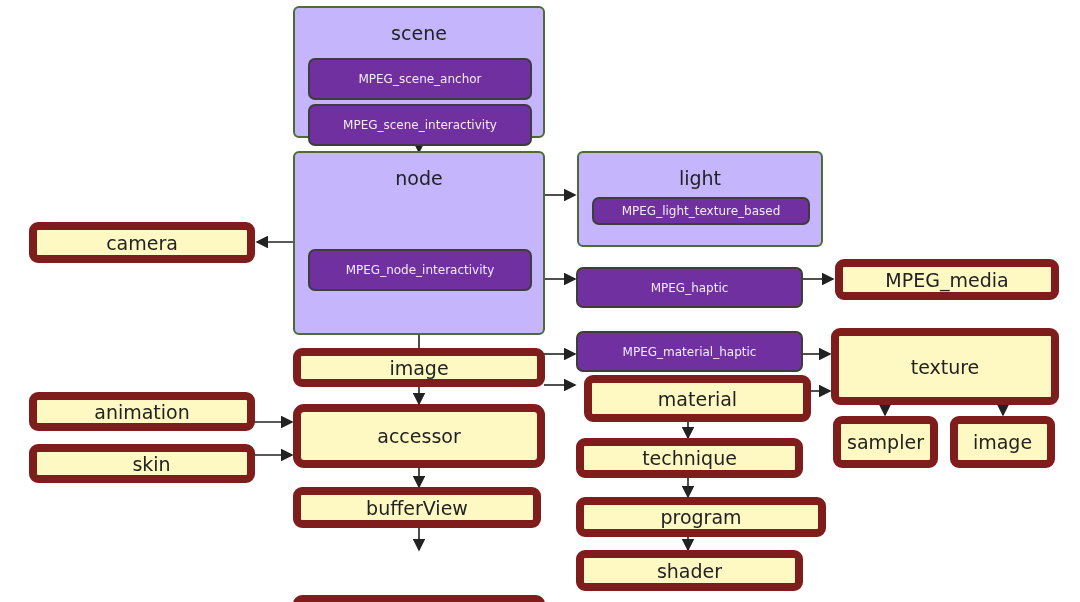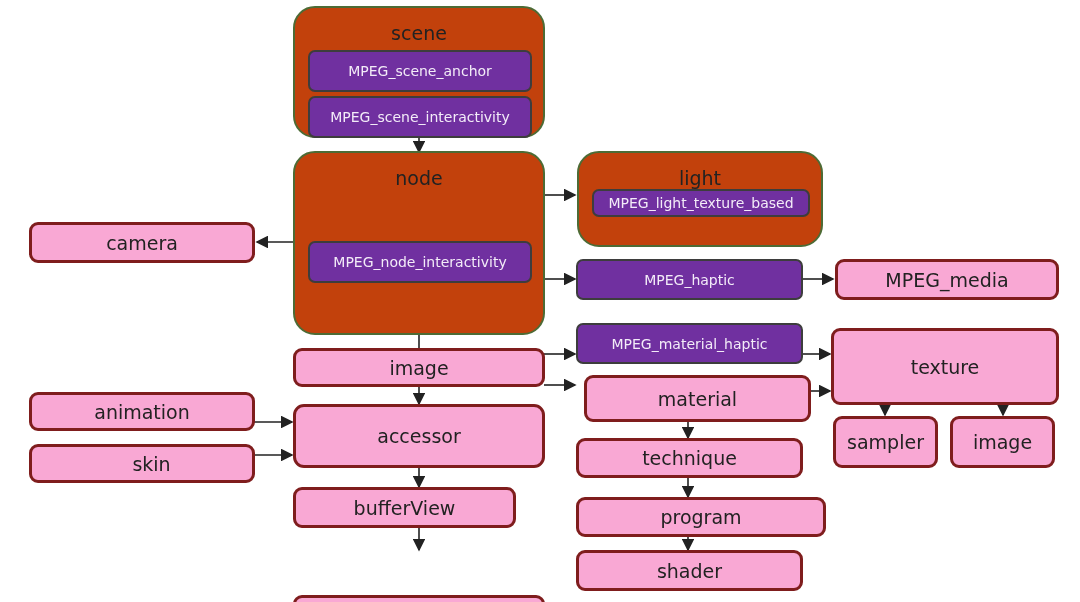--- a/index.html
+++ b/index.html
@@ -1,27 +1,27 @@
 <!DOCTYPE html>
 <html><head>
 <meta charset="utf-8">
 <style>
   html, body { margin: 0; padding: 0; background: #ffffff; }
   body { width: 1080px; height: 602px; position: relative; overflow: hidden;
          font-family: "DejaVu Sans", sans-serif; color: #222; }
-  .box { position: absolute; box-sizing: border-box; border: 3px solid #7f1d1d;
-         border-radius: 9px; background: #f9a8d4; display: flex; align-items: center;
+  .box { position: absolute; box-sizing: border-box; border: 8px solid #7f1d1d;
+         border-radius: 9px; background: #fef9c3; display: flex; align-items: center;
          justify-content: center; font-size: 19px; color: #222; }
   .group { position: absolute; box-sizing: border-box; border: 2px solid #4d6b35;
-           border-radius: 22px; background: #c2410c; }
+           border-radius: 6px; background: #c4b5fd; }
   .group-title { position: absolute; left: 0; right: 0; text-align: center;
                  font-size: 19px; color: #222; }
   .ext { position: absolute; box-sizing: border-box; background: #7030a0;
          border: 2px solid #3d3d3d; border-radius: 7px; color: #f3ecf8;
-         display: flex; align-items: center; justify-content: center; font-size: 14px; }
+         display: flex; align-items: center; justify-content: center; font-size: 12px; margin-top: 8px; }
   svg.edges { position: absolute; left: 0; top: 0; pointer-events: none; }
 </style>
 </head>
 <body>
 
 <svg class="edges" width="1080" height="602">
   <defs>
     <marker id="ah" markerWidth="8" markerHeight="8" refX="7" refY="4" orient="auto">
       <path d="M0,0 L8,4 L0,8 z" fill="#222"></path>
     </marker>
@@ -73,16 +73,16 @@
 <div class="ext" style="left:576px;top:323px;width:227px;height:41px;">MPEG_material_haptic</div>
 <div class="box" style="left:293px;top:348px;width:252px;height:39px;">image</div>
 <div class="box" style="left:576px;top:375px;width:227px;height:47px;margin-left:8px;">material</div>
 <div class="box" style="left:831px;top:328px;width:228px;height:77px;">texture</div>
 <div class="box" style="left:29px;top:392px;width:226px;height:39px;">animation</div>
 <div class="box" style="left:29px;top:444px;width:226px;height:39px;padding-left:19px;">skin</div>
 <div class="box" style="left:293px;top:404px;width:252px;height:64px;border-radius:11px;">accessor</div>
 <div class="box" style="left:833px;top:416px;width:105px;height:52px;">sampler</div>
 <div class="box" style="left:950px;top:416px;width:105px;height:52px;">image</div>
 <div class="box" style="left:576px;top:438px;width:227px;height:40px;">technique</div>
-<div class="box" style="left:293px;top:487px;width:223px;height:41px;">bufferView</div>
+<div class="box" style="left:293px;top:487px;width:248px;height:41px;">bufferView</div>
 <div class="box" style="left:576px;top:497px;width:250px;height:40px;">program</div>
 <div class="box" style="left:293px;top:550px;width:252px;height:41px;margin-top:45px;">buffer</div>
 <div class="box" style="left:576px;top:550px;width:227px;height:41px;">shader</div>
 
 </body></html>

